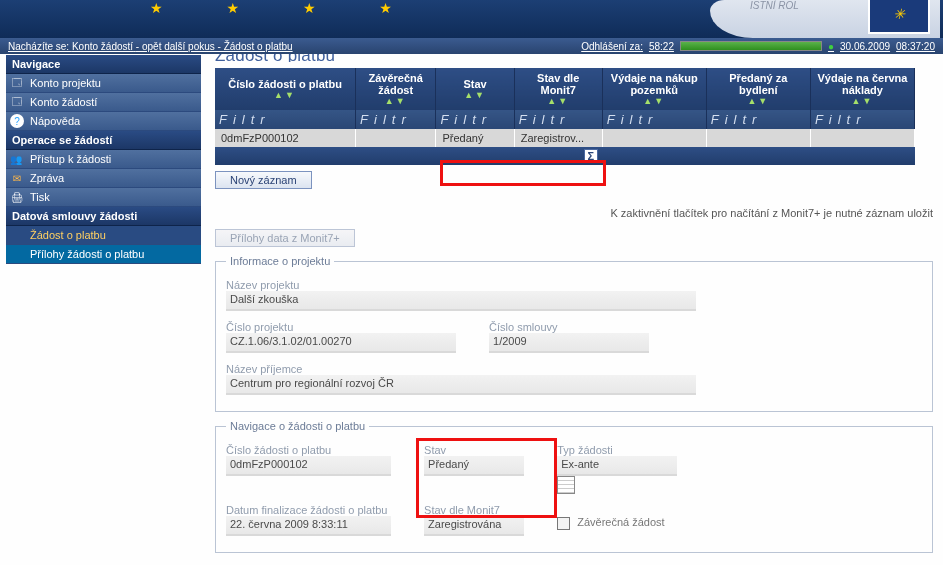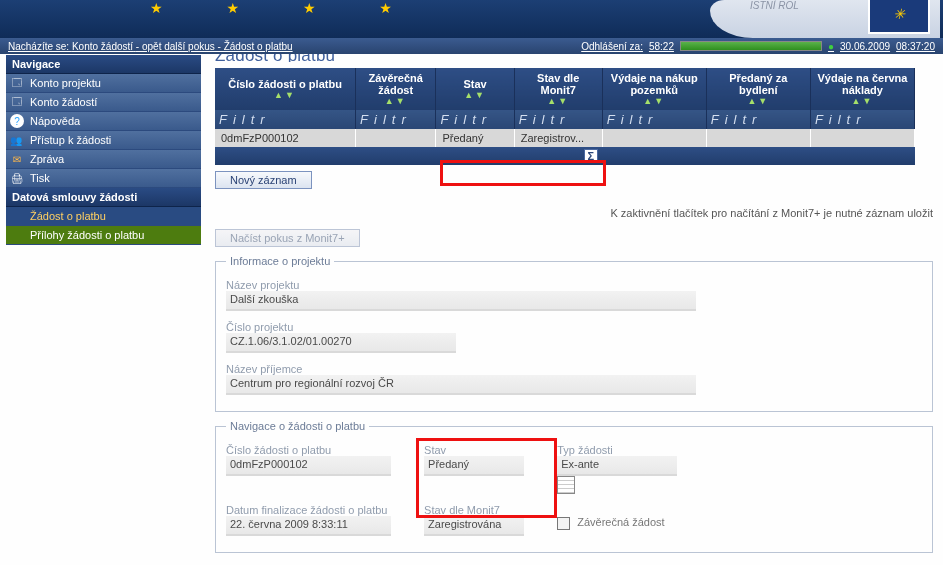--- a/index.html
+++ b/index.html
@@ -95,21 +95,21 @@
     position:relative;
     cursor:pointer;
   }
   .navitem .ico {
     position:absolute; left:4px; top:2px;
     width:14px; height:14px;
     display:inline-flex; align-items:center; justify-content:center;
     font-size:10px;
   }
   .navsub {
-    background:#4d7c0f;
+    background:#0369a1;
     color:#fff;
     padding:3px 6px 3px 24px;
     border-bottom:1px solid #2c4a7e;
     cursor:pointer;
   }
   .navsub.sel {
     background:#294b82;
     color:#ffd062;
   }
   
@@ -248,20 +248,21 @@
   </span>
 </div>
 
 <div class="main">
   <div class="sidenav">
     <div class="navhdr">Navigace</div>
     <div class="navitem"><span class="ico">🗔</span><span>Konto projektu</span></div>
     <div class="navitem"><span class="ico">🗔</span><span>Konto žádostí</span></div>
     <div class="navitem"><span class="ico" style="color:#2aa3ff;background:#fff;border-radius:50%;">?</span><span>Nápověda</span></div>
 
+    <div class="navhdr">Operace se žádostí</div>
     <div class="navitem"><span class="ico">👥</span><span>Přístup k žádosti</span></div>
     <div class="navitem"><span class="ico" style="color:#ffb84a;">✉</span><span>Zpráva</span></div>
     <div class="navitem"><span class="ico">🖨</span><span>Tisk</span></div>
 
     <div class="navhdr">Datová smlouvy žádosti</div>
     <div class="navsub sel"><span>Žádost o platbu</span></div>
     <div class="navsub"><span>Přílohy žádosti o platbu</span></div>
   </div>
 
   <div class="scrollpane">
@@ -311,33 +312,36 @@
           </table>
         <div class="hlred" style="left:225px; top:92px; width:160px; height:20px;"></div>
       </div>
 
       <div style="margin-top:6px;">
         <button class="btn">Nový záznam</button>
       </div>
 
       <p style="color:#555;margin:18px 0 10px 0;text-align:right;">K zaktivnění tlačítek pro načítání z Monit7+ je nutné záznam uložit</p>
 
-      <button class="btn gray">Načíst pokus z Monit7+</button>
+      <button class="btn gray">Přílohy data z Monit7+</button>
 
       <fieldset>
         <legend>Informace o projektu</legend>
         <div class="field" style="width:470px;">
           <span class="lbl">Název projektu</span>
           <span class="val">Další zkouška</span>
         </div><br>
         <div class="field w230">
           <span class="lbl">Číslo projektu</span>
           <span class="val">CZ.1.06/3.1.02/01.00270</span>
         </div>
-        <br>
+        <div class="field w160">
+          <span class="lbl">Číslo smlouvy</span>
+          <span class="val">1/2009</span>
+        </div><br>
         <div class="field" style="width:470px;">
           <span class="lbl">Název příjemce</span>
           <span class="val">Centrum pro regionální rozvoj ČR</span>
         </div>
       </fieldset>
 
       <fieldset style="position:relative;">
         <legend>Navigace o žádosti o platbu</legend>
         <div class="field" style="width:165px;">
           <span class="lbl">Číslo žádosti o platbu</span>

